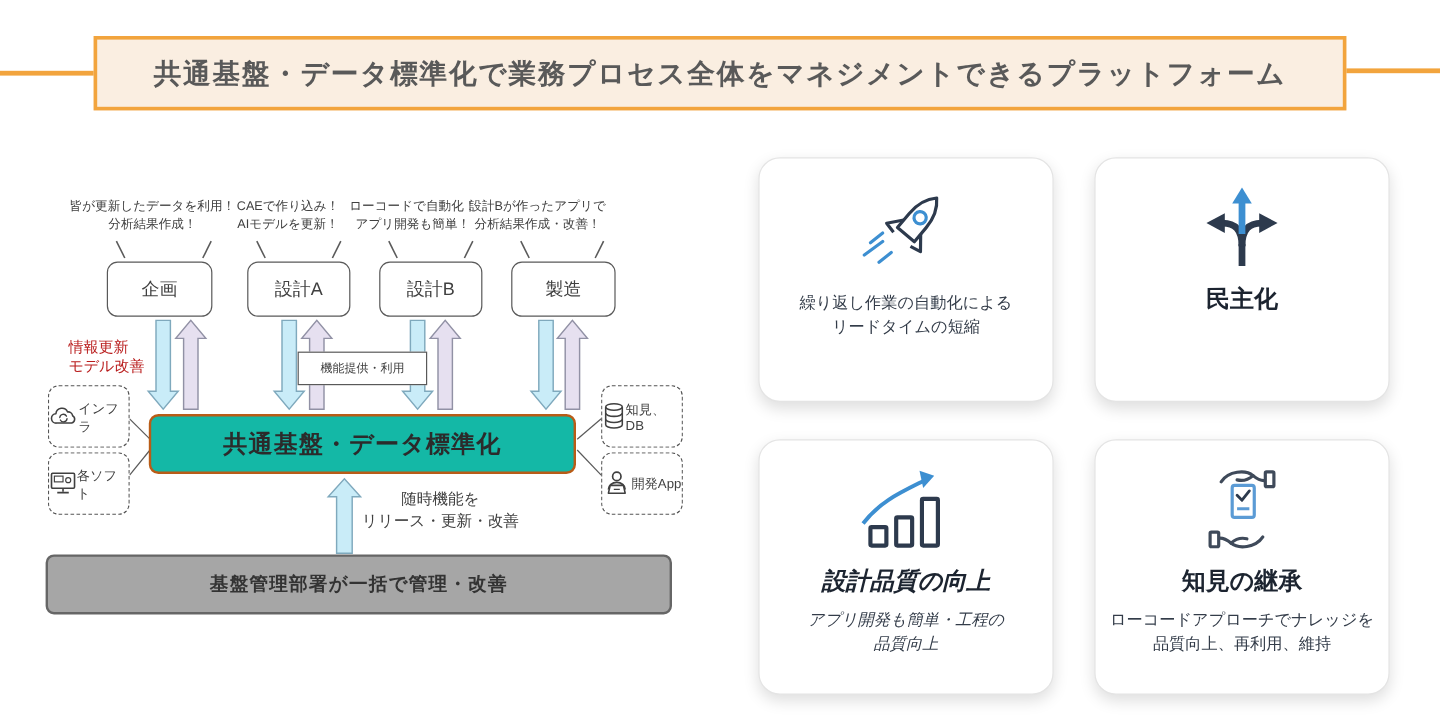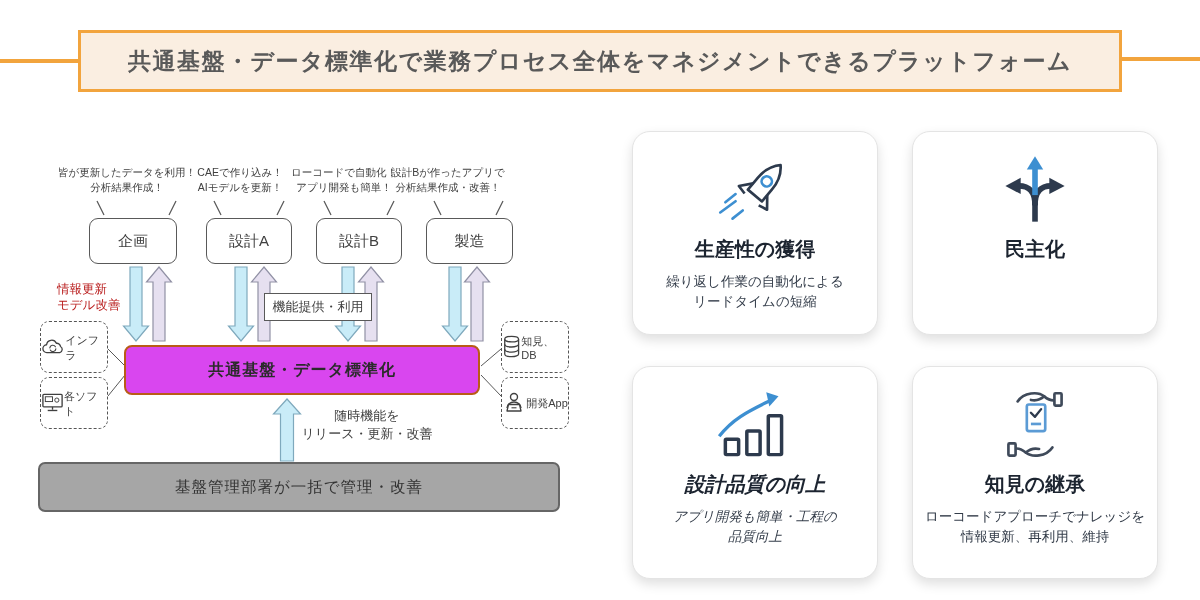--- a/index.html
+++ b/index.html
@@ -30,46 +30,46 @@
     top:218px;height:46px;z-index:3;
     background:#fff;border:1.5px solid #595959;border-radius:9px;
     display:flex;align-items:center;justify-content:center;
     font-size:15px;color:#404040;
   }
   .left-note{
     left:57px;top:281px;font-size:12.5px;line-height:1.3;color:#b91c1c;
     white-space:pre-line;z-index:2;
   }
   .func-label{
-    left:264px;top:293px;width:108px;height:28px;z-index:6;
+    left:248px;top:293px;width:108px;height:28px;z-index:6;
     background:#fff;border:1.5px solid #595959;
     display:flex;align-items:center;justify-content:center;
-    font-size:13px;color:#404040;
+    font-size:10px;color:#404040;
   }
   .platform-bar{
     left:124px;top:345px;width:356px;height:50px;z-index:3;
-    background:#d946ef;border:2px solid #B95C17;border-radius:8px;
-    display:flex;align-items:center;justify-content:center;
-    font-size:16px;font-weight:bold;color:#2b2b2b;letter-spacing:1px;
+    background:#14b8a6;border:2px solid #B95C17;border-radius:8px;
+    display:flex;align-items:center;justify-content:center;
+    font-size:20px;font-weight:bold;color:#2b2b2b;letter-spacing:1px;
   }
   .dashed-box{
     width:68px;height:52px;z-index:3;
     background:#fff;border:1.5px dashed #555;border-radius:9px;
     display:flex;flex-direction:row;align-items:center;justify-content:center;
   }
   .dashed-box .lbl{font-size:11px;color:#404040;margin-top:1px;}
   .release-note{
     left:297px;top:407px;width:140px;text-align:center;
     font-size:13px;line-height:1.4;color:#404040;white-space:pre-line;z-index:2;
   }
   .management-bar{
     left:38px;top:462px;width:522px;height:50px;z-index:2;
     background:#A6A6A6;border:2px solid #666;border-radius:7px;
     display:flex;align-items:center;justify-content:center;
-    font-size:15.5px;color:#333;letter-spacing:1px;
+    font-size:15.5px;color:#333;letter-spacing:1px;font-weight:bold;
   }
 
   
   .card{
     width:246px;z-index:2;
     background:#fff;border:1px solid #E4E4E4;border-radius:18px;
     box-shadow:0 5px 12px rgba(0,0,0,0.13);
     display:flex;flex-direction:column;align-items:center;
     padding-top:16px;
   }
@@ -200,21 +200,20 @@
       <g transform="rotate(40 52 34)">
         <circle cx="52" cy="27" r="5" fill="none" stroke="#3D8FD1" stroke-width="2.6"></circle>
       </g>
       <g stroke="#3D8FD1" stroke-width="2.6" stroke-linecap="round">
         <line x1="16" y1="49" x2="26" y2="41"></line>
         <line x1="11" y1="59" x2="26" y2="48"></line>
         <line x1="23" y1="65" x2="33" y2="57"></line>
       </g>
     </svg>
   </div>
-  <div class="card-title">生産性の獲得</div>
   <div class="card-desc">繰り返し作業の自動化による
 リードタイムの短縮</div>
 </div>
 
 <div class="abs card" style="left:912px;top:131px;height:204px;">
   <div class="icon-box">
     <svg width="92" height="78" viewBox="0 0 90 76">
       <path d="M45,68 L45,50" stroke="#2D3A4D" stroke-width="5.5" fill="none"></path>
       <path d="M45,52 C45,38 39,33 29,33" stroke="#2D3A4D" stroke-width="5.5" fill="none"></path>
       <path d="M45,52 C45,38 51,33 61,33" stroke="#2D3A4D" stroke-width="5.5" fill="none"></path>
@@ -253,14 +252,14 @@
         <path d="M54,9 C50,12.5 45,13.5 41,12.5"></path>
         <rect x="64" y="6" width="7" height="12" rx="1"></rect>
         <path d="M62,59 C56,68 42,69 36,64 C33,61.5 30,60 27,60"></path>
         <path d="M36,64 C40,60.5 45,59.5 49,60.5"></path>
         <rect x="19" y="55" width="7" height="12" rx="1"></rect>
       </g>
     </svg>
   </div>
   <div class="card-title">知見の継承</div>
   <div class="card-desc">ローコードアプローチでナレッジを
-情報更新、再利用、維持</div>
+品質向上、再利用、維持</div>
 </div>
 
 </body></html>

